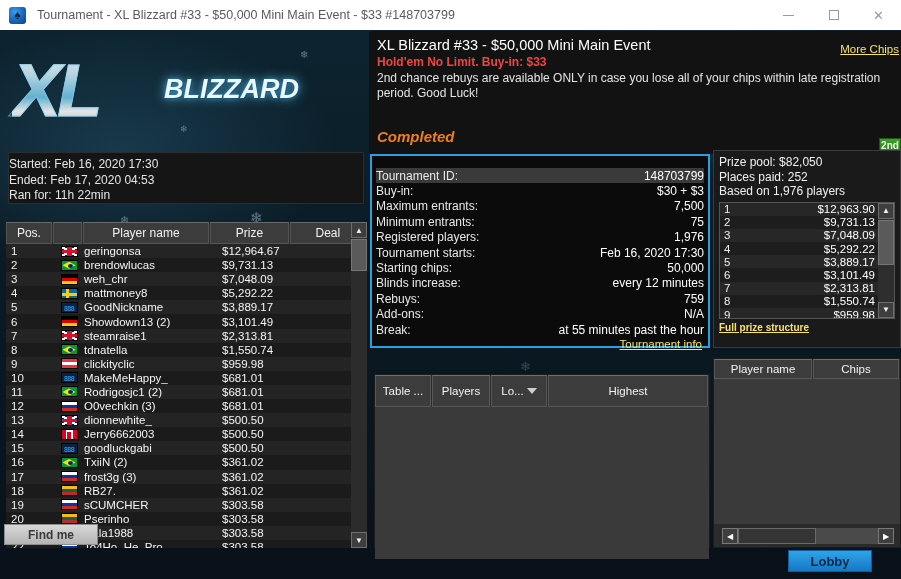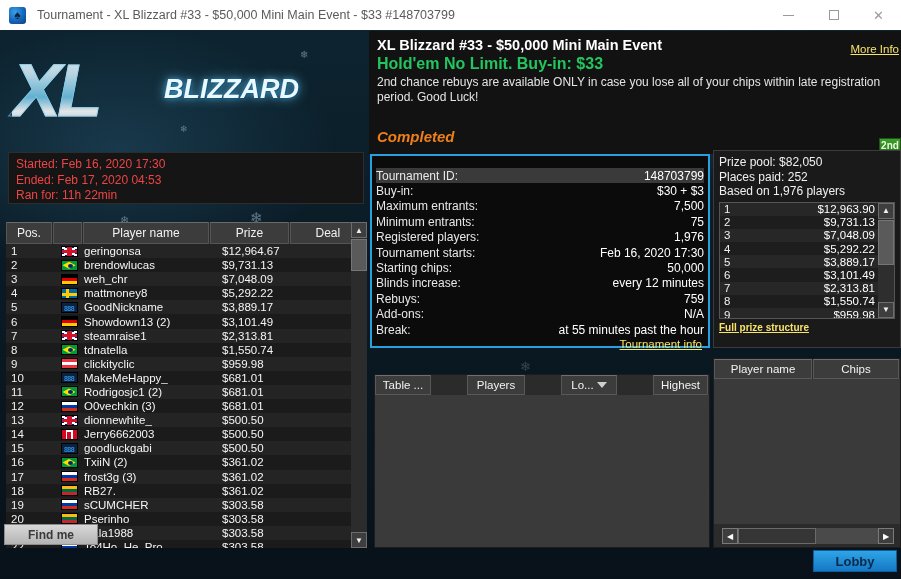--- a/index.html
+++ b/index.html
@@ -69,21 +69,21 @@
     letter-spacing:0px; color:#eaf8ff;
     text-shadow:0 0 5px #2a84b8, 1px 1px 0 #0d3a55, 0 0 12px rgba(120,210,245,.8);
     font-family:"Liberation Sans", sans-serif;
     margin-left:46px;
   }
 
   
   .timebox {
     position:absolute; left:8px; top:152px; width:356px; height:52px;
     background:#151515; border:1px solid #2d2d2d;
-    padding:4px 7px; line-height:15.5px; font-size:12px; color:#ef4444;
+    padding:4px 0; line-height:15.5px; font-size:12px; color:#e5e5e5;
   }
 
   
   .lt-wrap { position:absolute; left:6px; top:222px; width:361px; height:326px; }
   .lt-head { display:flex; height:26px; background:#2b2b2b; }
   .lt-head div {
     background:#3c3c3c; border:1px solid #555; border-top-color:#6a6a6a;
     margin-right:1px; display:flex; align-items:center; justify-content:center;
     font-size:12px; color:#f2f2f2; height:22px;
   }
@@ -150,22 +150,22 @@
     background:linear-gradient(#d8d8d8,#b4b4b4); border:1px solid #8d8d8d;
     color:#3a3a3a; font-size:12px; font-weight:bold;
     display:flex; align-items:center; justify-content:center;
   }
 
   
   .infohead {
     position:absolute; left:369px; top:31px; width:532px; height:123px;
     background:#121212;
   }
-  .ih-title { margin:6px 0 0 8px; font-size:14.5px; font-weight:bold; color:#ffffff; }
-  .ih-sub { margin:2px 0 0 8px; font-size:16px; font-weight:bold; color:#22c55e; }
+  .ih-title { margin:6px 0 0 8px; font-size:14.5px; font-weight:normal; color:#ffffff; }
+  .ih-sub { margin:2px 0 0 8px; font-size:12px; font-weight:bold; color:#ef4444; }
   .ih-desc { margin:2px 8px 0 8px; font-size:12px; color:#e4e4e4; line-height:15px; }
   .ih-more {
     position:absolute; right:2px; top:12px; font-size:11.5px; color:#f7e36a;
     text-decoration:underline;
   }
   .ih-status {
     position:absolute; left:8px; bottom:9px; font-size:15px; font-weight:bold;
     font-style:italic; color:#ef7f1a;
   }
   .badge2nd {
@@ -209,21 +209,21 @@
   .pp-full {
     margin-top:3px; font-size:10px; font-weight:bold; color:#f7e36a;
     text-decoration:underline;
   }
 
   
   .tblpanel {
     position:absolute; left:374px; top:374px; width:336px; height:174px;
     background:#2b2b2b; border:1px solid #1c1c1c;
   }
-  .tp-head { display:flex; height:20px;gap:35px; }
+  .tp-head { display:flex; height:32px; }
   .tp-head div {
     background:#3c3c3c; border:1px solid #585858; border-top-color:#6e6e6e;
     margin-right:1px; display:flex; align-items:center; justify-content:center;
     font-size:11.5px; color:#f2f2f2;
   }
   .tp-c1 { width:56px; } .tp-c2 { width:58px; } .tp-c3 { width:56px; position:relative; }
   .tp-c4 { flex:1; }
   .sortarrow {
     width:0; height:0; border-left:5px solid transparent; border-right:5px solid transparent;
     border-top:6px solid #cfcfcf; margin-left:3px; display:inline-block;
@@ -243,21 +243,21 @@
   }
   .pl-c1 { width:98px; } .pl-c2 { flex:1; }
   .pl-body { height:145px; background:#3a3a3a; }
   .hsb { position:absolute; left:8px; bottom:3px; width:172px; height:16px; background:#4a4a4a; }
   .hsb-btn { width:16px; height:16px; background:#3e3e3e; border:1px solid #7a7a7a;
     display:flex; align-items:center; justify-content:center; color:#fff; font-size:8px; }
   .hsb-thumb { position:absolute; left:16px; top:0; width:78px; height:16px;
     background:#353535; border:1px solid #6a6a6a; }
 
   .lobby {
-    position:absolute; left:813px; top:550px; width:84px; height:22px;
+    position:absolute; left:788px; top:550px; width:84px; height:22px;
     background:linear-gradient(#2fa4e8,#1478c4); border:1px solid #0d5e9e;
     color:#0b2a4a; font-size:13px; font-weight:bold;
     display:flex; align-items:center; justify-content:center;
   }
 </style>
 </head>
 <body>
 
 <div id="app">
 
@@ -298,21 +298,21 @@
   <div class="timebox">
     <div>Started: Feb 16, 2020 17:30</div>
     <div>Ended: Feb 17, 2020 04:53</div>
     <div>Ran for: 11h 22min</div>
   </div>
 
   <div class="infohead">
     <div class="ih-title">XL Blizzard #33 - $50,000 Mini Main Event</div>
     <div class="ih-sub">Hold'em No Limit. Buy-in: $33</div>
     <div class="ih-desc">2nd chance rebuys are available ONLY in case you lose all of your chips within late registration period. Good Luck!</div>
-    <div class="ih-more">More Info</div>
+    <div class="ih-more">More Chips</div>
     <div class="ih-status">Completed</div>
     <div class="badge2nd">2nd</div>
   </div>
 
   <div class="details">
     <div id="details-rows">
         <div class="d-row hl">
           <span class="d-key">Tournament ID:</span>
           <span class="d-val">148703799</span>
         </div>

